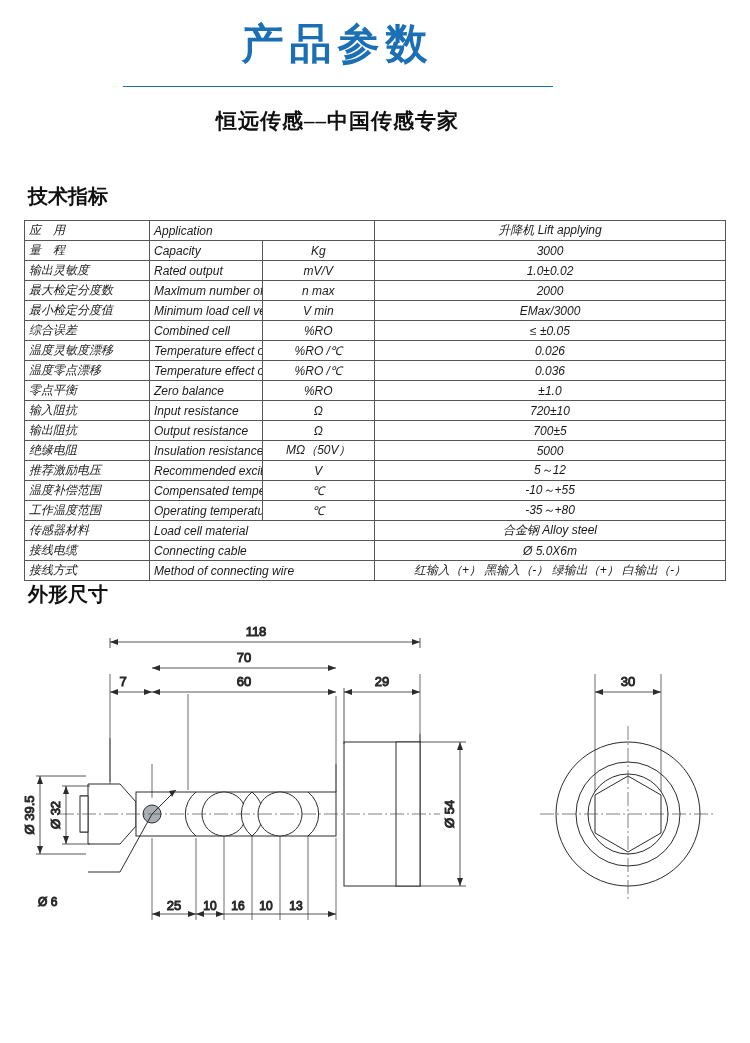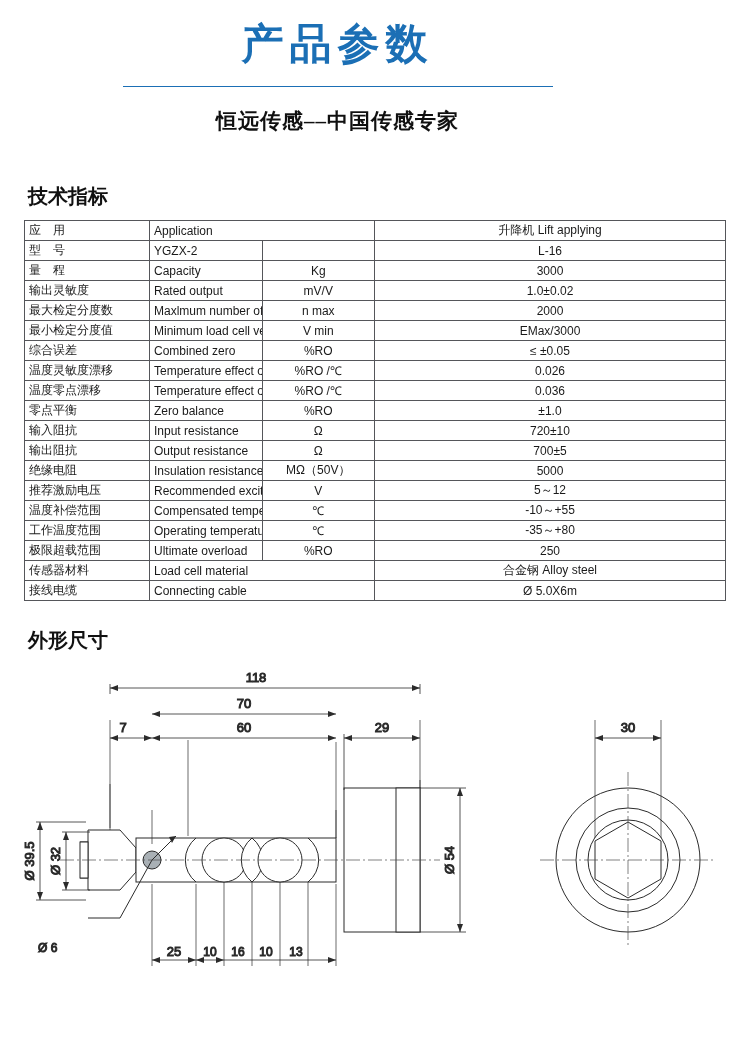--- a/index.html
+++ b/index.html
@@ -47,25 +47,26 @@
   }
   
   .section-heading {
     font-size: 20px;
     font-weight: bold;
     color: #111;
     margin-left: 28px;
     font-family: Liberation Serif, serif;
   }
   #spec-heading { margin-top: 48px; }
-  #dim-heading { margin-top: 26px; }
+  #dim-heading { }
 
   
   .spec-table-wrap {
     margin: 10px 24px 0 24px;
+    font-style: italic;
   }
   table.spec {
     border-collapse: collapse;
     width: 702px;
     table-layout: fixed;
     font-family: "DejaVu Sans", "Liberation Sans", sans-serif;
   }
   table.spec td {
     border: 1px solid #55565a;
     padding: 0 4px;
@@ -130,26 +131,20 @@
   <div class="spec-table-wrap">
     <table class="spec">
       <tbody>
 
         <tr>
           <td class="c-cn">应　用</td>
           <td class="c-en" colspan="2">Application</td>
           <td class="c-val">升降机  Lift  applying</td>
         </tr>
 
-        <tr>
-          <td class="c-cn">型　号</td>
-          <td class="c-en">YGZX-2</td>
-          <td class="c-unit"></td>
-          <td class="c-val">L-16</td>
-        </tr>
 
         <tr>
           <td class="c-cn">量　程</td>
           <td class="c-en">Capacity</td>
           <td class="c-unit">Kg</td>
           <td class="c-val">3000</td>
         </tr>
 
         <tr>
           <td class="c-cn">输出灵敏度</td>
@@ -167,21 +162,21 @@
 
         <tr>
           <td class="c-cn">最小检定分度值</td>
           <td class="c-en small-en">Minimum load cell verification intervals</td>
           <td class="c-unit">V min</td>
           <td class="c-val">EMax/3000</td>
         </tr>
 
         <tr>
           <td class="c-cn">综合误差</td>
-          <td class="c-en">Combined zero</td>
+          <td class="c-en">Combined cell</td>
           <td class="c-unit">%RO</td>
           <td class="c-val">≤ ±0.05</td>
         </tr>
 
 
         <tr>
           <td class="c-cn">温度灵敏度漂移</td>
           <td class="c-en">Temperature effect on sensitivity</td>
           <td class="c-unit">%RO /℃</td>
           <td class="c-val">0.026</td>
@@ -237,39 +232,38 @@
         </tr>
 
         <tr>
           <td class="c-cn">工作温度范围</td>
           <td class="c-en">Operating temperature range</td>
           <td class="c-unit">℃</td>
           <td class="c-val">-35～+80</td>
         </tr>
 
 
-        <tr>
-          <td class="c-cn">极限超载范围</td>
-          <td class="c-en">Ultimate overload</td>
-          <td class="c-unit">%RO</td>
-          <td class="c-val">250</td>
-        </tr>
 
         <tr>
           <td class="c-cn">传感器材料</td>
           <td class="c-en" colspan="2">Load cell material</td>
           <td class="c-val">合金钢  Alloy steel</td>
         </tr>
 
         <tr>
           <td class="c-cn">接线电缆</td>
           <td class="c-en" colspan="2">Connecting cable</td>
           <td class="c-val">Ø 5.0X6m</td>
         </tr>
 
+        <tr>
+          <td class="c-cn">接线方式</td>
+          <td class="c-en" colspan="2">Method of connecting wire</td>
+          <td class="c-val wire-text">红输入（+）  黑输入（-）  绿输出（+）  白输出（-）</td>
+        </tr>
 
       </tbody>
     </table>
   </div>
 
   <div class="section-heading" id="dim-heading">外形尺寸</div>
 
   <div class="drawing">
     <svg width="750" height="330" viewBox="0 0 750 330">
       <g stroke="#2b2b2b" fill="none" stroke-width="1">

